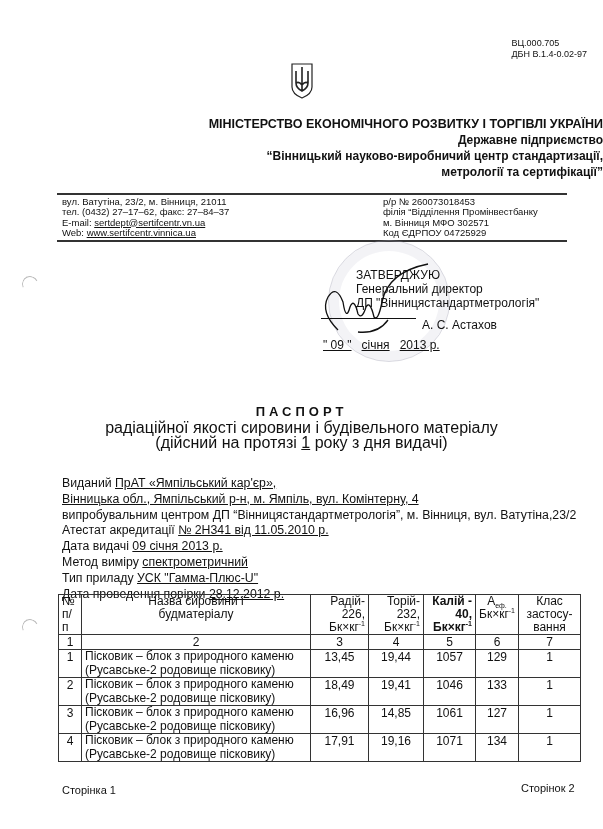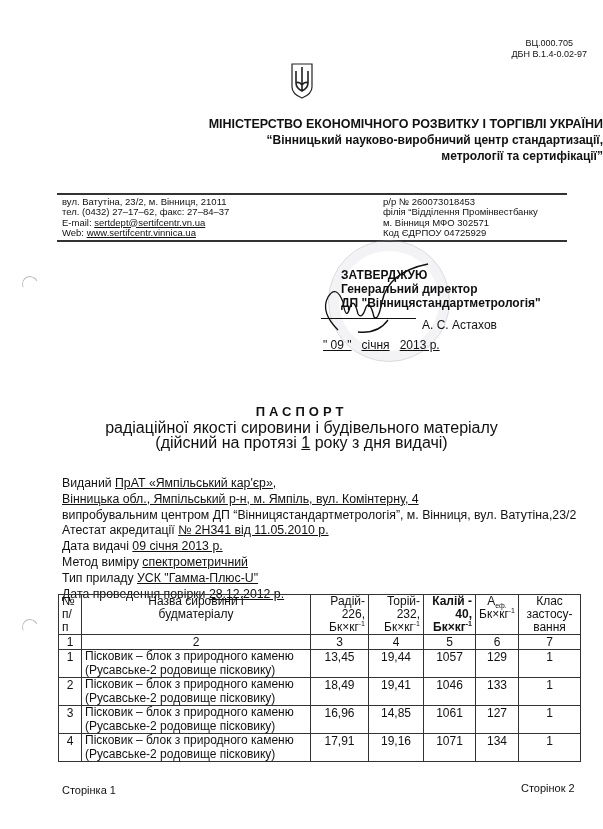--- a/index.html
+++ b/index.html
@@ -1,30 +1,30 @@
 <!DOCTYPE html>
 <html><head>
 <meta charset="utf-8">
 <style>
   html, body { margin: 0; padding: 0; background: #ffffff; }
   body {
     width: 603px; height: 829px; position: relative; overflow: hidden;
     font-family: "Liberation Sans", sans-serif; color: #111;
   }
   .abs { position: absolute; }
-  .doc-code { right: 16px; top: 38px; text-align: center; font-size: 9px; line-height: 11px; }
+  .doc-code { right: 16px; top: 38px; text-align: left; font-size: 9px; line-height: 11px; }
   .emblem { left: 290px; top: 63px; width: 24px; height: 36px; }
   .org { left: 0; width: 603px; text-align: right; font-weight: bold; }
   .org .l1 { font-size: 12.5px; line-height: 16px; }
   .org .l2 { font-size: 12px; line-height: 16px; }
   .rule { left: 57px; width: 510px; height: 0; border-top: 2px solid #333; }
   .contacts-left { left: 62px; top: 197px; font-size: 9.5px; line-height: 10.3px; }
   .contacts-right { left: 383px; top: 197px; font-size: 9.5px; line-height: 10.3px; }
   .u { text-decoration: underline; }
-  .approve { left: 341px; top: 268px; font-size: 12px; line-height: 14px; font-weight: bold; }
+  .approve { left: 356px; top: 268px; font-size: 12px; line-height: 14px; }
   .seal { left: 328px; top: 240px; width: 120px; height: 120px; border-radius: 50%;
           border: 1px solid rgba(150,150,170,0.35); box-shadow: inset 0 0 0 10px rgba(160,160,180,0.12); }
   .director-line { left: 321px; top: 318px; width: 95px; border-top: 1px solid #111; }
   .director-name { left: 422px; top: 318px; font-size: 12px; }
   .date-line { left: 323px; top: 338px; font-size: 12px; }
   .passport-title { left: 0; width: 603px; text-align: center; top: 404px; font-weight: bold; font-size: 13px; letter-spacing: 4px; }
   .passport-sub { left: 0; width: 603px; text-align: center; top: 420px; font-size: 16px; line-height: 15px; }
   .info { left: 62px; top: 476px; font-size: 12.3px; line-height: 15.8px; }
   table.res { position: absolute; left: 58px; top: 594px; border-collapse: collapse; font-size: 12px; }
   table.res td, table.res th { border: 1px solid #333; padding: 0 3px; vertical-align: top; font-weight: normal; margin-left: 32px; }
@@ -45,20 +45,21 @@
   <div>ДБН В.1.4-0.02-97</div>
 </div>
 
 <svg class="abs emblem" viewBox="0 0 24 36">
   <path d="M2 1 H22 V24 Q22 31 12 35 Q2 31 2 24 Z" fill="none" stroke="#222" stroke-width="1.2"></path>
   <path d="M12 4 V28 M6 8 V20 Q6 25 12 28 Q18 25 18 20 V8 M6 20 Q9 18 12 22 Q15 18 18 20" fill="none" stroke="#222" stroke-width="1.6"></path>
 </svg>
 
 <div class="abs org" style="top:116px;">
   <div class="l1">МІНІСТЕРСТВО ЕКОНОМІЧНОГО РОЗВИТКУ І ТОРГІВЛІ УКРАЇНИ</div>
+  <div class="l2">Державне підприємство</div>
   <div class="l2">“Вінницький науково-виробничий центр стандартизації,</div>
   <div class="l2">метрології та сертифікації”</div>
 </div>
 
 <div class="abs rule" style="top:193px;"></div>
 
 <div class="abs contacts-left">
   <div>вул. Ватутіна, 23/2, м. Вінниця, 21011</div>
   <div>тел. (0432) 27–17–62, факс: 27–84–37</div>
   <div><span>E-mail: </span><span class="u">sertdept@sertifcentr.vn.ua</span></div>

